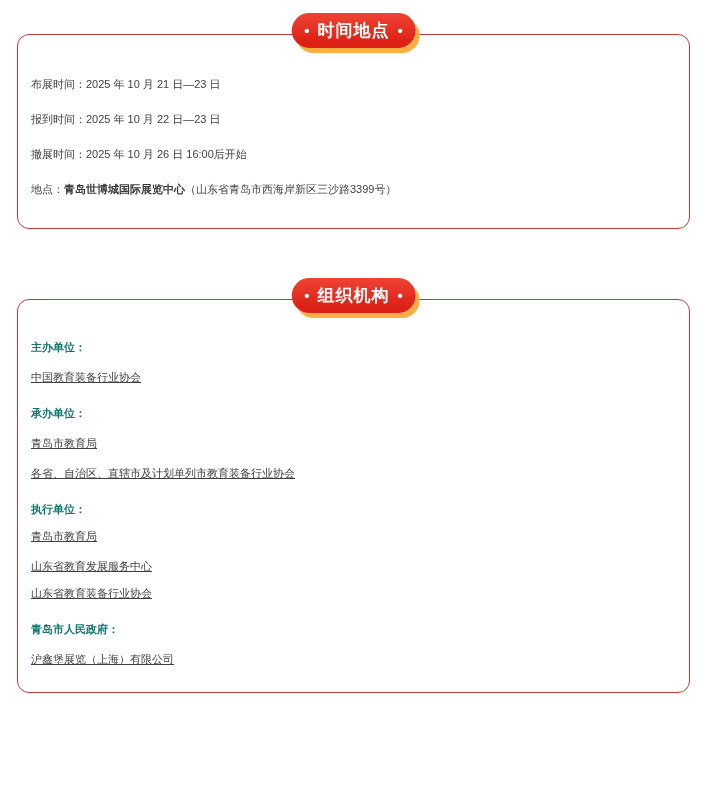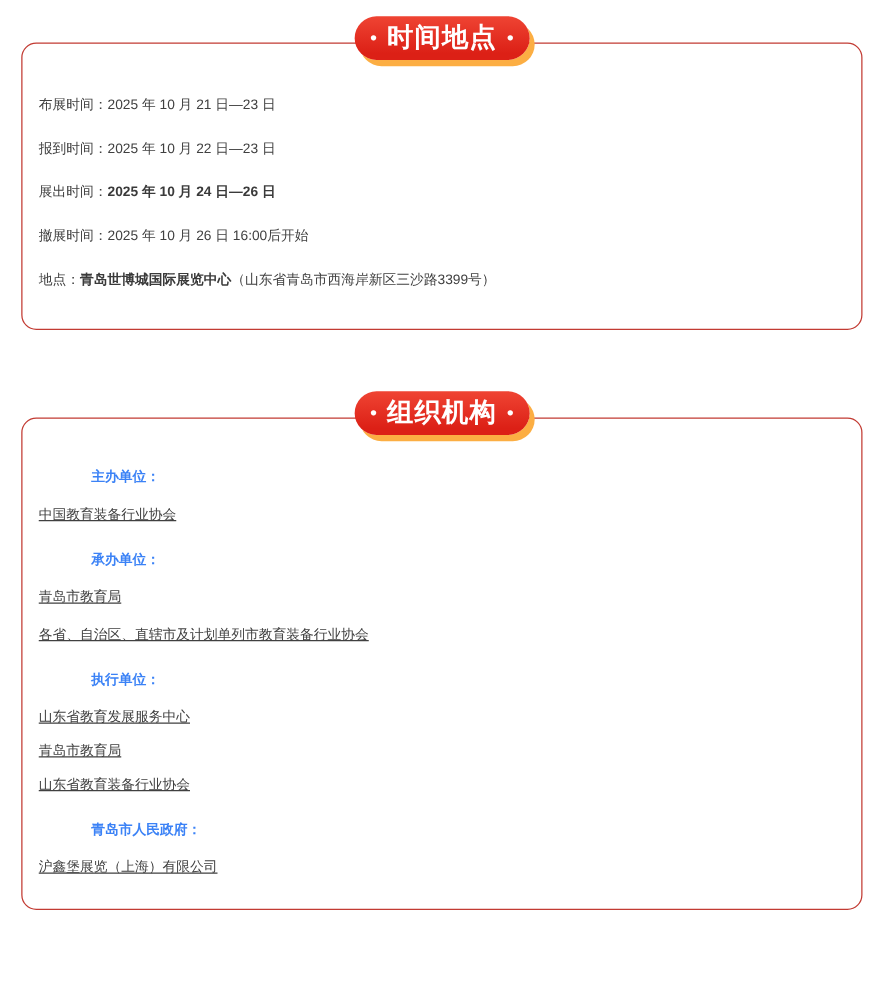--- a/index.html
+++ b/index.html
@@ -37,21 +37,21 @@
     border-radius: 18px;
     box-shadow: 4px 5px 0 0 #fcae43;
     display: flex;
     align-items: center;
     gap: 8px;
     z-index: 2;
     white-space: nowrap;
   }
   .badge-label {
     color: #ffffff;
-    font-size: 21px;
+    font-size: 17px;
     font-weight: bold;
     letter-spacing: 1px;
     line-height: 1;
   }
   .badge-dot {
     color: #ffffff;
     font-size: 15px;
     line-height: 1;
     font-weight: bold;
   }
@@ -59,46 +59,42 @@
   .box-2 { padding: 36px 15px 22px 13px; }
   p {
     margin: 0;
     line-height: 22px;
   }
   .info-row { margin-bottom: 13px; }
   .info-row:last-child { margin-bottom: 12px; }
   .bold { font-weight: bold; color: #3a3a3a; }
   .org-label {
     font-weight: bold;
-    color: #3b82f6;
+    color: #0f766e;
     margin-top: 14px;
-    margin-left: 42px;
   }
   .org-label:first-child { margin-top: 0; }
   .org-item { margin-top: 8px; text-decoration: underline; }
   .org-item.tight { margin-top: 5px; }
 </style>
 </head>
 <body>
 
 <div class="section section-1">
   <div class="badge">
     <span class="badge-dot">•</span>
     <span class="badge-label">时间地点</span>
     <span class="badge-dot">•</span>
   </div>
   <div class="box box-1">
     <p class="info-row">
       <span>布展时间：</span><span>2025 年 10 月 21 日—23 日</span>
     </p>
     <p class="info-row">
       <span>报到时间：</span><span>2025 年 10 月 22 日—23 日</span>
-    </p>
-    <p class="info-row">
-      <span>展出时间：</span><span class="bold">2025 年 10 月 24 日—26 日</span>
     </p>
     <p class="info-row">
       <span>撤展时间：</span><span>2025 年 10 月 26 日 16:00后开始</span>
     </p>
     <p class="info-row">
       <span>地点：</span><span class="bold">青岛世博城国际展览中心</span><span>（山东省青岛市西海岸新区三沙路3399号）</span>
     </p>
   </div>
 </div>
 
@@ -111,20 +107,20 @@
   <div class="box box-2">
     <p class="org-label">主办单位：</p>
     <p class="org-item">中国教育装备行业协会</p>
 
     <p class="org-label">承办单位：</p>
     <p class="org-item">青岛市教育局</p>
 
     <p class="org-item">各省、自治区、直辖市及计划单列市教育装备行业协会</p>
 
     <p class="org-label">执行单位：</p>
+    <p class="org-item tight">青岛市教育局</p>
     <p class="org-item">山东省教育发展服务中心</p>
-    <p class="org-item tight">青岛市教育局</p>
     <p class="org-item tight">山东省教育装备行业协会</p>
 
     <p class="org-label">青岛市人民政府：</p>
     <p class="org-item">沪鑫堡展览（上海）有限公司</p>
   </div>
 </div>
 
 </body></html>

